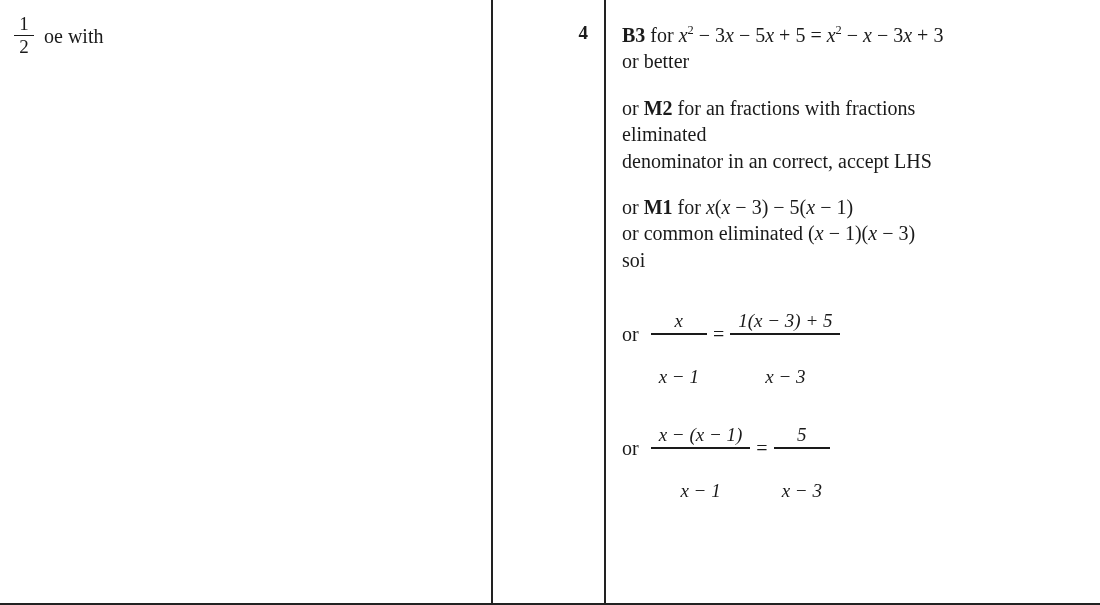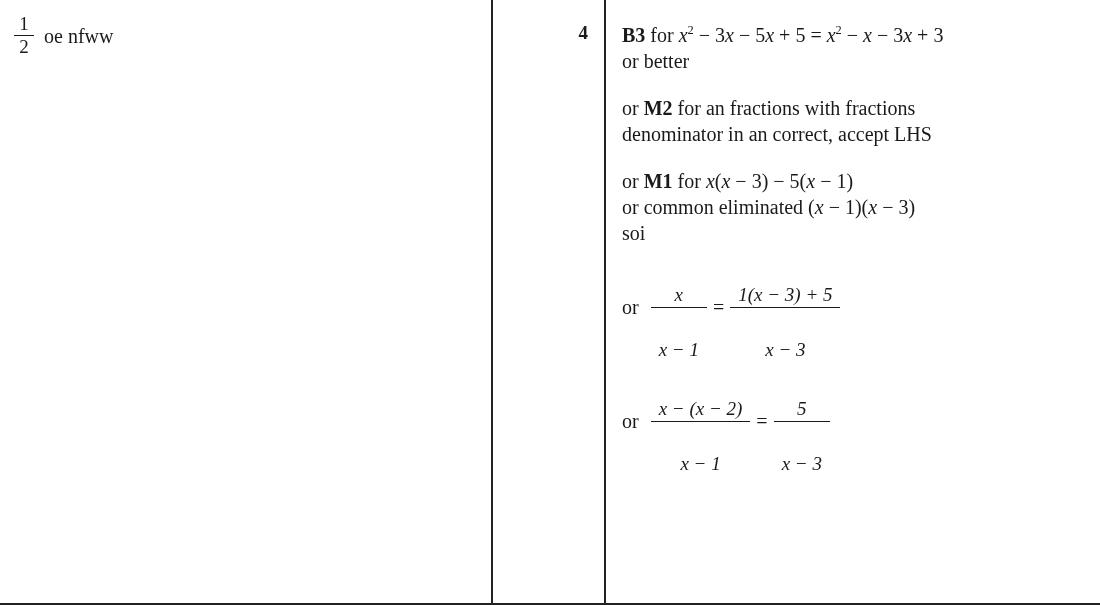--- a/index.html
+++ b/index.html
@@ -138,21 +138,21 @@
 <div class="sheet">
   <div class="row">
 
     <div class="col-answer">
       <div class="answer-line">
         <span class="frac">
           <span class="num">1</span>
           <span class="bar"></span>
           <span class="den">2</span>
         </span>
-        <span class="answer-note">oe nfww</span>
+        <span class="answer-note">oe with</span>
       </div>
     </div>
 
     <div class="col-marks">
       <span class="mark-value">4</span>
     </div>
 
     <div class="col-guidance">
 
       <div class="g-block">
@@ -175,20 +175,21 @@
       </div>
 
       <div class="g-gap"></div>
 
       <div class="g-block">
         <div class="g-para">
           <span>or</span>
           <span class="bold">M2</span>
           <span>for an fractions with fractions</span>
         </div>
+        <div class="g-para">eliminated</div>
         <div class="g-para">denominator in an correct, accept LHS</div>
       </div>
 
       <div class="g-gap"></div>
 
       <div class="g-block">
         <div class="g-para">
           <span>or</span>
           <span class="bold">M1</span>
           <span>for</span>
@@ -219,21 +220,21 @@
         <span class="bigfrac">
           <span class="num math">1(x − 3) + 5</span>
           <span class="bar"></span>
           <span class="den math">x − 3</span>
         </span>
       </div>
 
       <div class="eqline">
         <span class="lead">or</span>
         <span class="bigfrac">
-          <span class="num math">x − (x − 2)</span>
+          <span class="num math">x − (x − 1)</span>
           <span class="bar"></span>
           <span class="den math">x − 1</span>
         </span>
         <span class="eqsign">=</span>
         <span class="bigfrac">
           <span class="num math">5</span>
           <span class="bar"></span>
           <span class="den math">x − 3</span>
         </span>
       </div>

